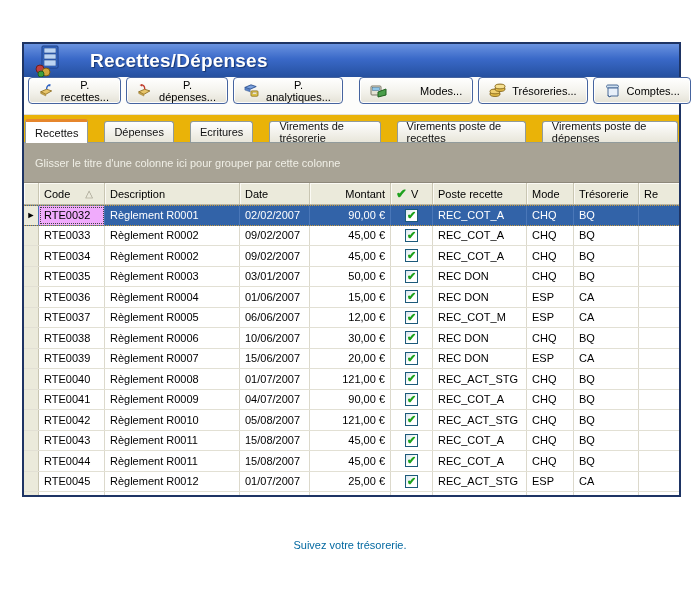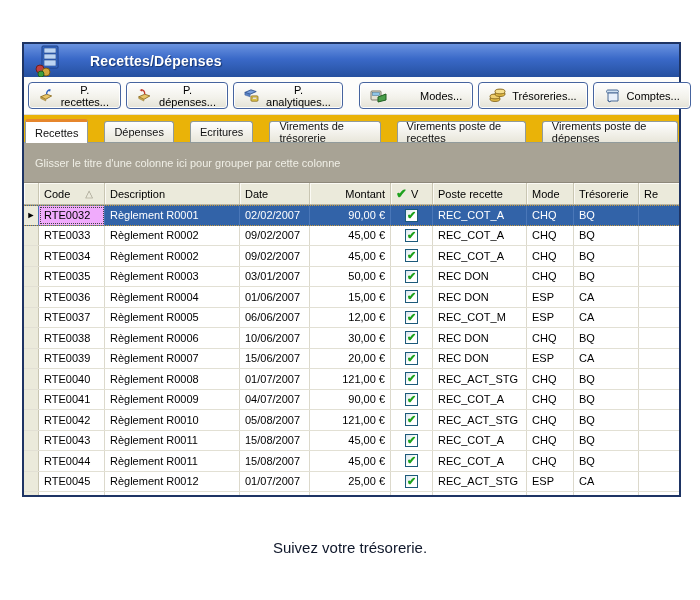--- a/index.html
+++ b/index.html
@@ -8,25 +8,25 @@
 
   
   .window { position:absolute; left:22px; top:42px; width:659px; height:455px;
             border:2px solid #1e3464; background:#fff; display:flex; flex-direction:column; }
 
   
   .titlebar { position:relative; height:33px; flex:0 0 33px;
               background:linear-gradient(to bottom,#6a93e0 0%,#3a69c8 45%,#25509f 100%);
               display:flex; align-items:center; }
   .titlebar .app-icon { position:absolute; left:10px; top:1px; width:30px; height:32px; }
-  .title-text { color:#fff; font-size:14px; font-weight:bold; margin-left:66px;
+  .title-text { color:#fff; font-size:19px; font-weight:bold; margin-left:66px;
                 text-shadow:1px 1px 1px #17356f; letter-spacing:.2px; }
 
   
-  .toolbar { flex:0 0 38px; background:#fdfdfb; display:flex; align-items:center;
+  .toolbar { flex:0 0 38px; background:#fdfdfb; display:flex; 
              padding:0 4px; gap:5px; border-bottom:1px solid #e3e1d6; }
   .tb-btn { display:flex; align-items:center; gap:6px; height:27px; padding:0 10px;
             background:linear-gradient(to bottom,#ffffff 0%,#f2f1ea 60%,#e4e2d6 100%);
             border:1px solid #46649f; border-radius:4px; font-size:11px; color:#000;
             box-shadow:inset 0 0 0 1px rgba(255,255,255,.9); cursor:default; }
   .tb-btn.gap-left { margin-left:11px;gap:33px; }
   .tb-btn svg { width:17px; height:15px; }
 
   
   .tabstrip { flex:0 0 28px; background:#eab308; display:flex; align-items:flex-end;
@@ -83,21 +83,21 @@
   
   .checkbox { width:13px; height:13px; background:linear-gradient(135deg,#d9e6ee 0%,#ffffff 55%);
               border:1px solid #1c5a7a; display:flex; align-items:center; justify-content:center;
               font-size:11px; line-height:1; color:#1ca11c; font-weight:bold; }
 
   .row-arrow { color:#000; font-size:9px; visibility:hidden; }
   .tr.selected .row-arrow { visibility:visible; }
 
   
   .caption { position:absolute; left:0; width:700px; top:539px; text-align:center;
-             color:#0f172a; font-size:15px; }
+             color:#0369a1; font-size:11px; }
 </style>
 </head>
 <body>
 
 <div class="stage">
   <div class="window">
 
     <div class="titlebar">
       <svg class="app-icon" viewBox="0 0 30 32">
         <rect x="8" y="1" width="16" height="22" rx="1" fill="#3a6ecb" stroke="#1c3f86"></rect>

